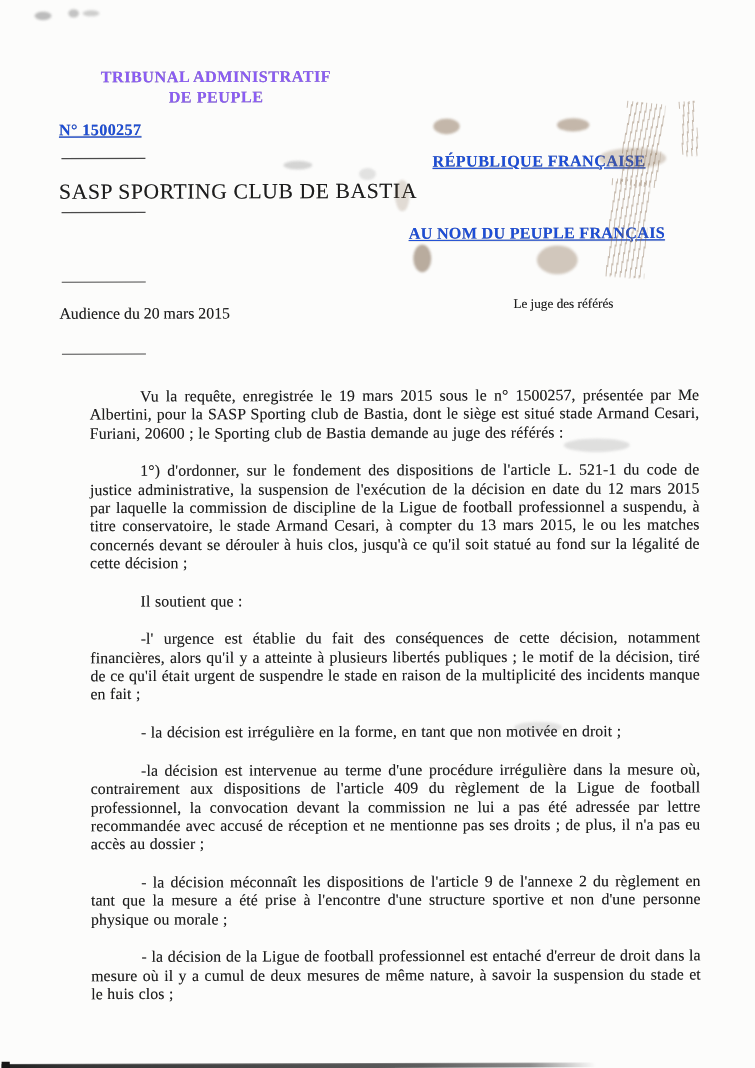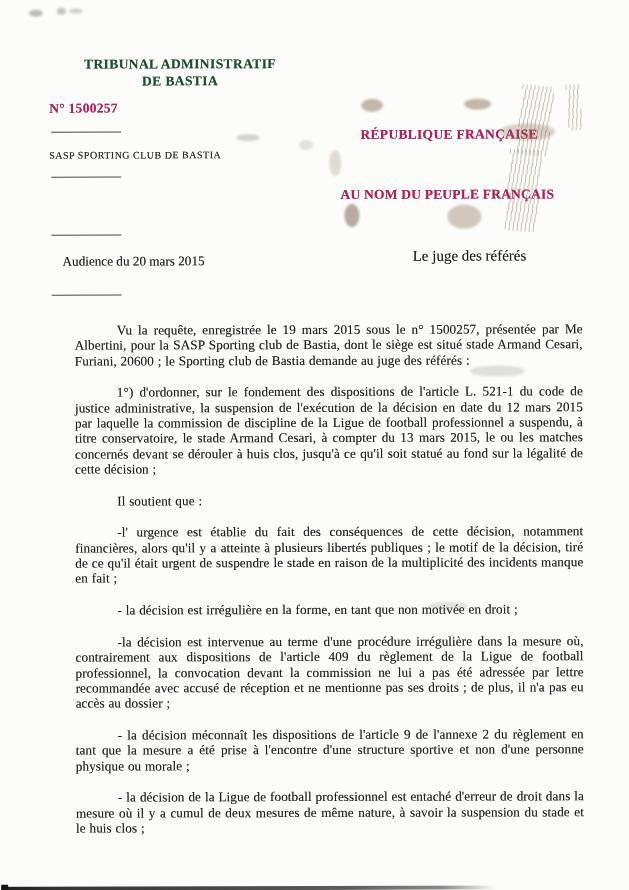--- a/index.html
+++ b/index.html
@@ -11,50 +11,50 @@
   .sheet {
     position: relative;
     width: 629px; height: 890px;
     background: #fcfcfb;
     font-family: "Liberation Serif", "DejaVu Serif", serif;
     color: #1d1d1d;
     transform: rotate(-0.15deg);
     overflow: hidden;
   }
   .txt { text-shadow: 0 0 .35px rgba(20,20,20,.45); }
-  .bold { font-weight: bold; color: #be185d; }
+  .bold { font-weight: bold; color: #1d4ed8; text-decoration: underline; }
 
   
   .court-title {
     position: absolute; top: 56px; left: 75px; width: 212px;
     text-align: center; font-weight: bold; font-size: 13.5px;
-    line-height: 16.5px; letter-spacing: .4px; color: #14532d;
+    line-height: 16.5px; letter-spacing: .4px; color: #8b5cf6;
   }
   .case-number { position: absolute; top: 100px; left: 50px; font-size: 13.5px; letter-spacing: .3px; }
   .rule {
     position: absolute; left: 52px; width: 70px; height: 0;
     border-top: 1.6px solid #4a4a4a;
   }
   .r1 { top: 131px; } .r2 { top: 176px; } .r3 { top: 234px; } .r4 { top: 294px; }
-  .applicant { position: absolute; top: 149px; left: 50px; font-size: 10px; letter-spacing: .5px; text-align: center; }
+  .applicant { position: absolute; top: 149px; left: 50px; font-size: 18px; letter-spacing: .5px; text-align: center; }
   .judge-block { position: absolute; top: 195px; left: 50px; font-size: 13.2px; line-height: 15.5px; }
-  .dates-block { position: absolute; top: 253px; left: 63px; font-size: 13.2px; line-height: 15.5px; }
+  .dates-block { position: absolute; top: 253px; left: 50px; font-size: 13.2px; line-height: 15.5px; }
 
   
   .republique {
     position: absolute; top: 127px; left: 345px; width: 210px;
     text-align: center; font-size: 13.5px; letter-spacing: .3px;
   }
   .au-nom {
     position: absolute; top: 187px; left: 337px; width: 222px;
     text-align: center; font-size: 13.5px; letter-spacing: .2px;
   }
   .juge-line {
     position: absolute; top: 248px; left: 370px; width: 200px;
-    text-align: center; font-size: 15px;
+    text-align: center; font-size: 11px;
   }
 
   
   .doc-body {
     position: absolute; top: 322px; left: 75px; right: 46px;
     font-size: 13.2px; line-height: 15.3px;
     text-align: justify; letter-spacing: .08px; word-spacing: .4px;
   }
   .doc-body p { margin: 0 0 16.5px 0; text-indent: 42px; }
 
@@ -79,21 +79,21 @@
     background: #161616;
   }
 </style>
 </head>
 <body>
 
 <div class="sheet">
 
   <div class="court-title txt">
     <div>TRIBUNAL ADMINISTRATIF</div>
-    <div>DE BASTIA</div>
+    <div>DE PEUPLE</div>
   </div>
 
   <div class="case-number bold txt">N° 1500257</div>
   <div class="rule r1"></div>
 
   <div class="applicant txt">SASP SPORTING CLUB DE BASTIA</div>
   <div class="rule r2"></div>
 
   <div class="rule r3"></div>
 

